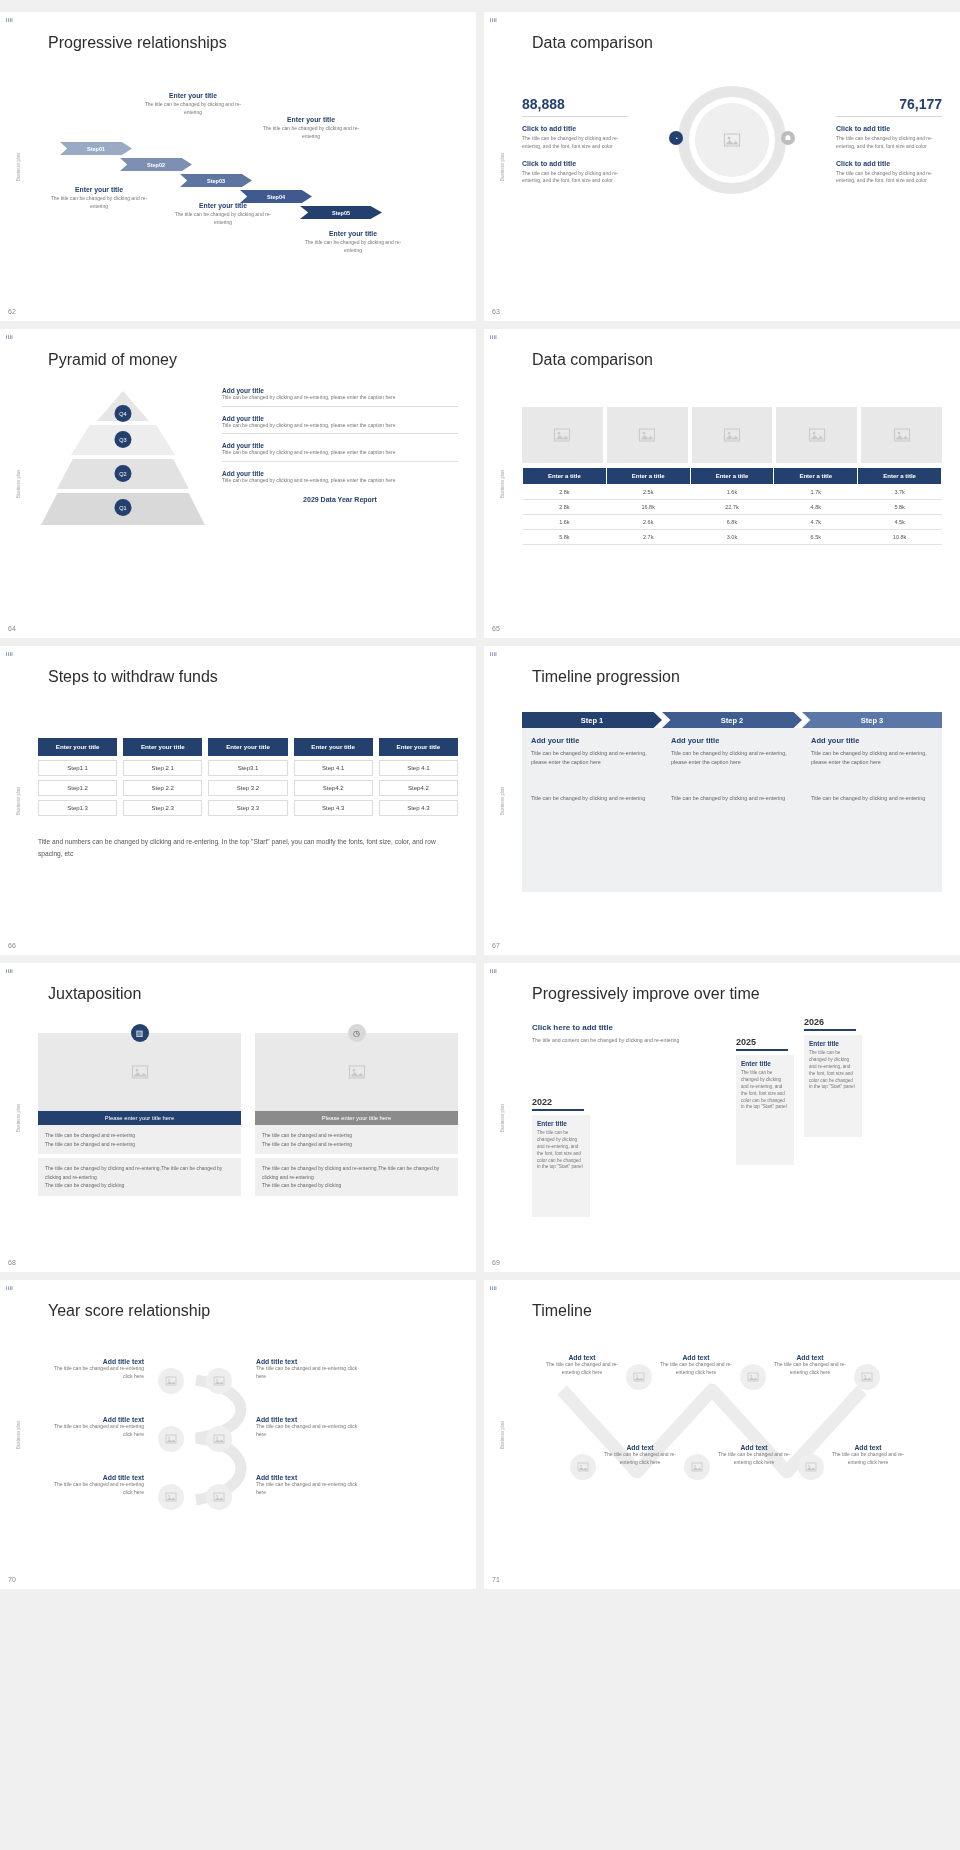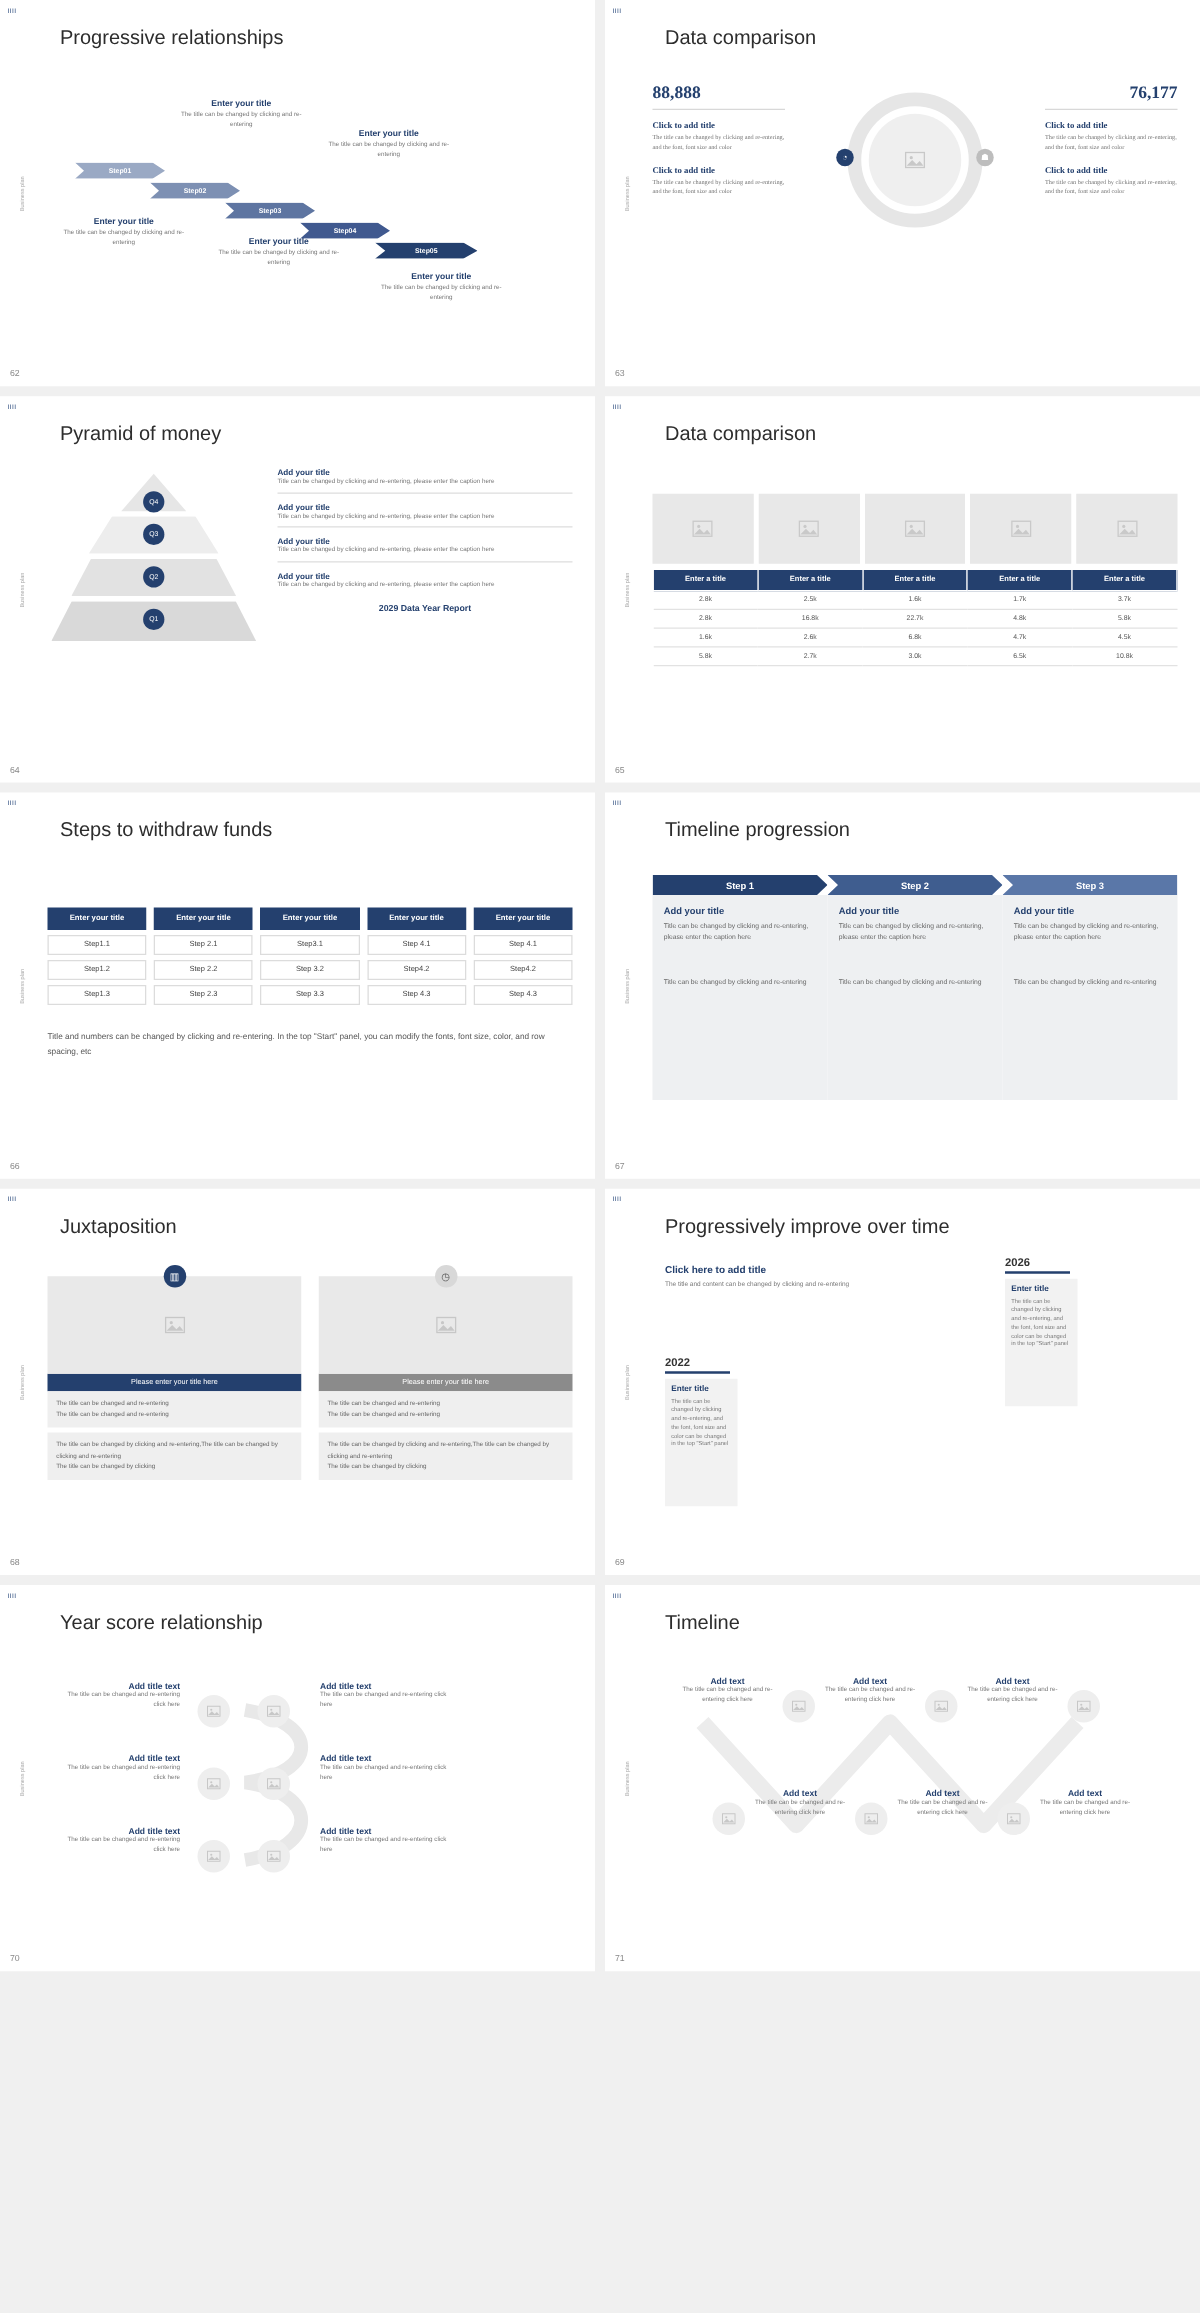--- a/index.html
+++ b/index.html
@@ -1,18 +1,18 @@
 <!DOCTYPE html>
 <html><head>
 <meta charset="utf-8">
 <style>
   html,body{margin:0;padding:0;background:#f0f0f0;}
   body{font-family:"Liberation Sans", sans-serif;color:#333;}
   .page{width:960px;height:1850px;position:relative;background:#f0f0f0;box-sizing:border-box;}
-  .grid{display:grid;grid-template-columns:1fr 1fr;grid-auto-rows:309px;gap:8px 8px;padding:0 0 0 0;}
+  .grid{display:grid;grid-template-columns:1fr 1fr;grid-auto-rows:309px;gap:8px 8px;padding:12px 0 0 0;}
   .slide{background:#fff;position:relative;overflow:hidden;}
   .slide .corner{position:absolute;left:6px;top:5px;font-size:5px;color:#2b4a7d;letter-spacing:.3px;}
   .slide .pgnum{position:absolute;left:8px;bottom:6px;font-size:7px;color:#888;}
   .slide .vside{position:absolute;left:4px;top:50%;transform:translateY(-50%) rotate(-90deg);transform-origin:center;font-size:4.5px;color:#aaa;white-space:nowrap;}
   .title{position:absolute;left:48px;top:22px;font-size:16px;color:#2d2d2d;font-weight:400;}
   .inner{position:absolute;left:38px;right:18px;top:52px;bottom:18px;}
   .ph{background:#e8e8e8;display:flex;align-items:center;justify-content:center;}
   .phicon{width:22px;height:18px;opacity:.45;}
   
   .arrowrow{position:absolute;left:0;top:0;width:100%;height:100%;}
@@ -107,21 +107,21 @@
       </div>
     </div>
   </div>
 
   <div class="slide">
     <div class="corner">ⅠⅠⅠⅠ</div>
     <div class="vside">Business plan</div>
     <div class="pgnum">63</div>
     <div class="title">Data comparison</div>
     <div class="inner">
-      <div style="display:flex;justify-content:space-between;align-items:center;font-family:Liberation Serif, serif;">
+      <div style="display:flex;justify-content:space-between;align-items:flex-end;">
         <div style="width:106px;">
           <div class="bignum">88,888</div>
           <div class="ruleline"></div>
           <div class="blk">
             <div class="h">Click to add title</div>
             <div class="p">The title can be changed by clicking and re-entering, and the font, font size and color</div>
           </div>
           <div class="blk">
             <div class="h">Click to add title</div>
             <div class="p">The title can be changed by clicking and re-entering, and the font, font size and color</div>
@@ -426,20 +426,28 @@
         <div class="yr">2022</div>
         <div style="height:2px;background:#24406e;margin:2px 0 4px 0;width:52px;"></div>
         <div style="background:#f2f2f2;padding:5px 5px;height:92px;">
           <div class="h">Enter title</div>
           <div class="p" style="margin-top:3px;">The title can be changed by clicking and re-entering, and the font, font size and color can be changed in the top "Start" panel</div>
         </div>
       </div>
 
 
 
+      <div class="yearcard" style="left:214px;top:22px;background:transparent;">
+        <div class="yr">2025</div>
+        <div style="height:2px;background:#24406e;margin:2px 0 4px 0;width:52px;"></div>
+        <div style="background:#f2f2f2;padding:5px 5px;height:100px;">
+          <div class="h">Enter title</div>
+          <div class="p" style="margin-top:3px;">The title can be changed by clicking and re-entering, and the font, font size and color can be changed in the top "Start" panel</div>
+        </div>
+      </div>
 
       <div class="yearcard" style="left:282px;top:2px;background:transparent;">
         <div class="yr">2026</div>
         <div style="height:2px;background:#24406e;margin:2px 0 4px 0;width:52px;"></div>
         <div style="background:#f2f2f2;padding:5px 5px;height:92px;">
           <div class="h">Enter title</div>
           <div class="p" style="margin-top:3px;">The title can be changed by clicking and re-entering, and the font, font size and color can be changed in the top "Start" panel</div>
         </div>
       </div>
     </div>

